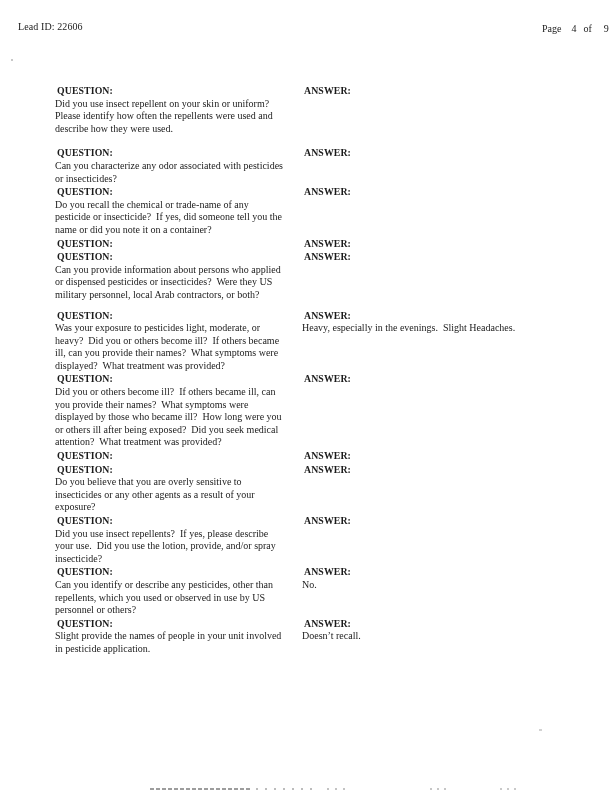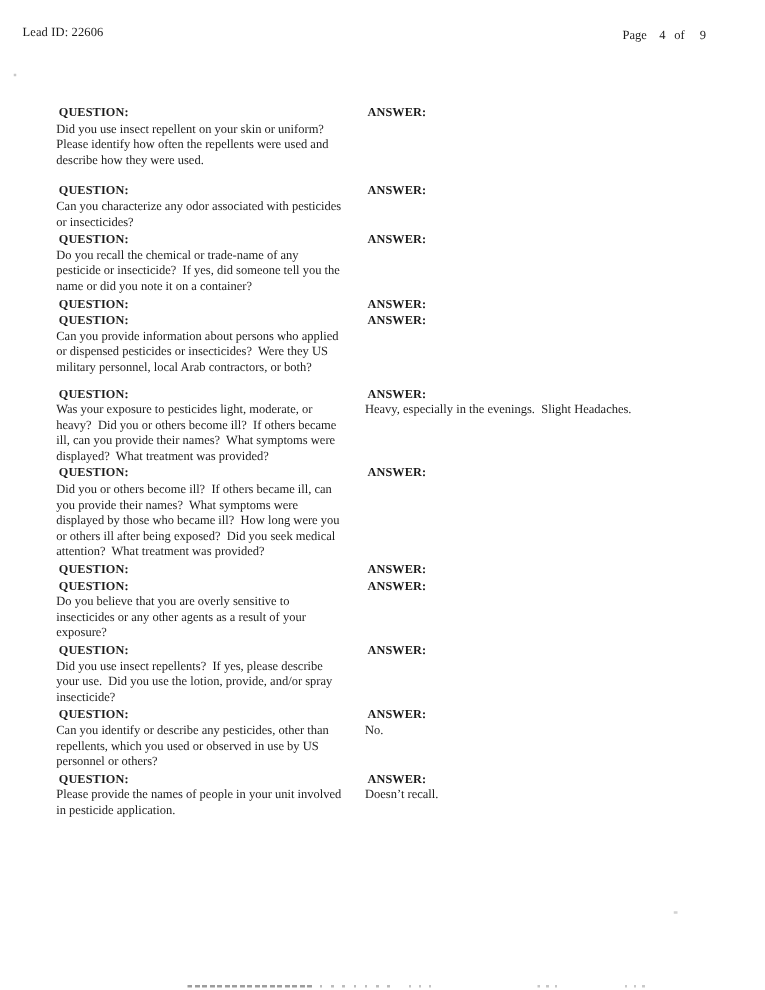--- a/index.html
+++ b/index.html
@@ -13,31 +13,31 @@
   }
   .page{position:absolute;inset:0;padding-left:39px;}
 
   
   .lead-id{
     position:absolute;left:18px;top:21px;
     font-size:10px;line-height:12px;letter-spacing:0.1px;
     white-space:pre;
   }
   .page-no{
-    position:absolute;left:498px;top:23px;
+    position:absolute;left:542px;top:23px;
     font-size:10px;line-height:12px;white-space:nowrap;text-decoration:underline;
   }
   .page-no span{display:inline-block;}
   .page-no .pnum{margin-left:10px;}
   .page-no .pof{margin-left:7px;}
   .page-no .ptot{margin-left:12px;}
 
   
   .content{
-    position:absolute;left:45px;top:85px;right:15px;
+    position:absolute;left:55px;top:85px;right:15px;
   }
   .row{
     display:grid;
     grid-template-columns:247px 1fr;
     margin-bottom:1px;
   }
   .row.gap-lg{margin-bottom:12px;}
   .row.gap-md{margin-bottom:8px;}
   .qcol{padding-right:8px;}
   .qhead,.ahead{
@@ -215,21 +215,21 @@
     </div>
     <div class="acol">
       <div class="ahead">ANSWER:</div>
       <div class="abody">No.</div>
     </div>
   </div>
 
   <div class="row">
     <div class="qcol">
       <div class="qhead">QUESTION:</div>
-      <div class="qbody">Please provide the names of people in your unit involved
+      <div class="qbody">Slight provide the names of people in your unit involved
 in pesticide application.</div>
     </div>
     <div class="acol">
       <div class="ahead">ANSWER:</div>
       <div class="abody">Doesn’t recall.</div>
     </div>
   </div>
 </div>
 
   <div class="artifact speck-1"></div>

